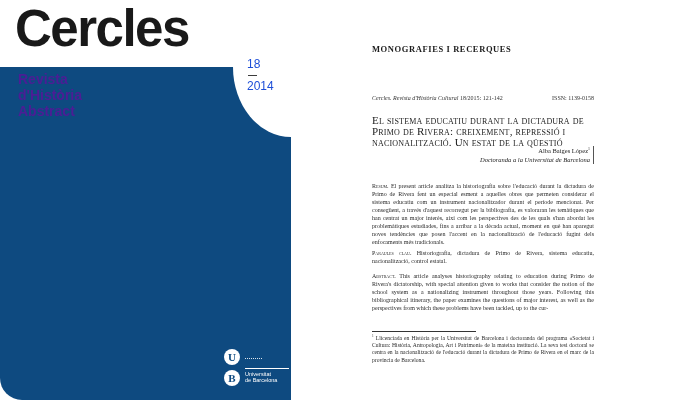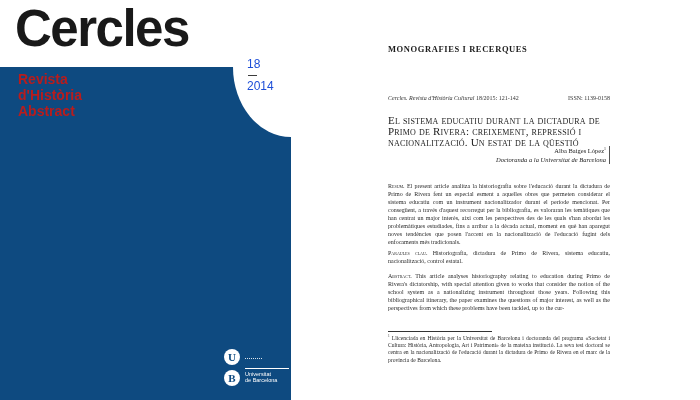--- a/index.html
+++ b/index.html
@@ -1,39 +1,39 @@
 <!DOCTYPE html>
 <html><head>
 <meta charset="utf-8">
 <style>
   html,body { margin:0; padding:0; }
   #canvas {
     position:relative; width:700px; height:400px;
     background:#ffffff; overflow:hidden;
-    font-family:"Liberation Serif", serif; color:#222;
+    font-family:"Liberation Serif", serif; color:#222;border-radius:22px;
   }
 
   
   .cover-title {
     position:absolute; left:15px; top:2px;
     font-family:"Liberation Sans", sans-serif; font-weight:700;
     font-size:51px; line-height:54px; letter-spacing:-1.5px; color:#191919;
   }
   .cover-panel {
     position:absolute; left:0; top:67px; width:291px; height:333px;
     background:#0e4a80;
   }
   .cover-notch {
     position:absolute; left:233px; top:67px; width:58px; height:70px;
     background:#ffffff; border-bottom-left-radius:100% 100%;
   }
   .cover-subtitle {
     position:absolute; left:18px; top:71px;
     font-family:"Liberation Sans", sans-serif; font-weight:700;
-    font-size:14px; line-height:16px; color:#b91c1c;
+    font-size:14px; line-height:16px; color:#4c1d95;
   }
   .cover-subtitle span { display:block; }
   .issue {
     position:absolute; left:247px; top:58px;
     font-family:"Liberation Sans", sans-serif; font-size:12px;
     line-height:13px; color:#1d4ed8;
   }
   .issue-dash { width:9px; height:1px; background:#3c3c3c; margin:4px 0 4px 1px; }
 
   
@@ -51,21 +51,21 @@
   }
   .ub-rule { position:absolute; left:245px; top:368px; width:44px; height:1px; background:#ffffff; }
   .ub-name {
     position:absolute; left:245px; top:371px;
     font-family:"Liberation Sans", sans-serif; font-size:5.5px;
     line-height:6px; color:#ffffff;
   }
   .ub-name span { display:block; }
 
   
-  .doc { position:absolute; left:388px; top:0; width:222px; height:380px;font-family:Liberation Serif, serif; }
+  .doc { position:absolute; left:372px; top:0; width:222px; height:380px;font-family:Liberation Serif, serif; }
   .doc-header {
     position:absolute; top:44px; left:0;
     font-weight:700; font-size:8.5px; letter-spacing:0.6px; color:#1c1c1c;
   }
   .doc-meta {
     position:absolute; top:95px; left:0; width:100%;
     display:flex; justify-content:space-between;
     font-size:6px; color:#333;
   }
   .doc-meta .journal-name { font-style:italic; }

